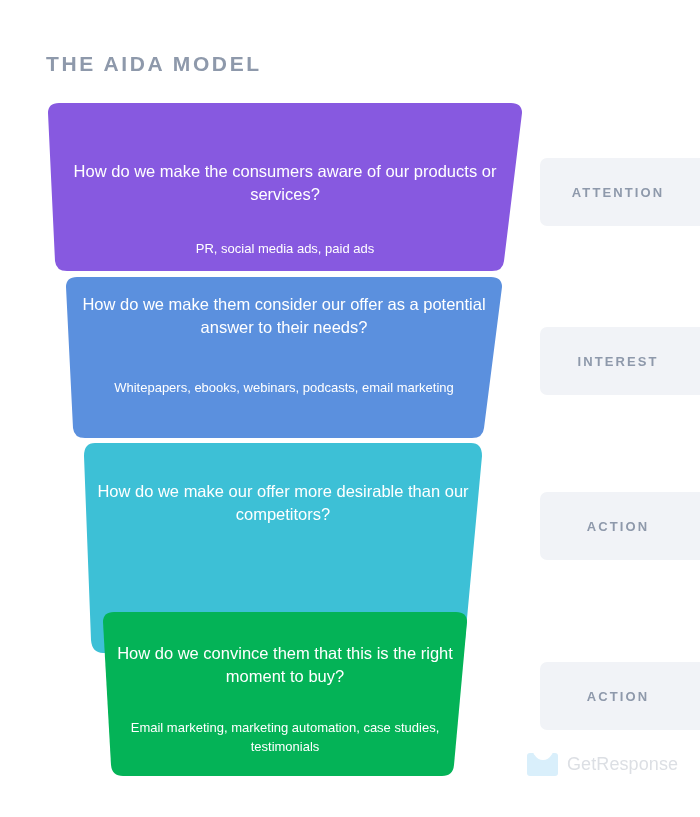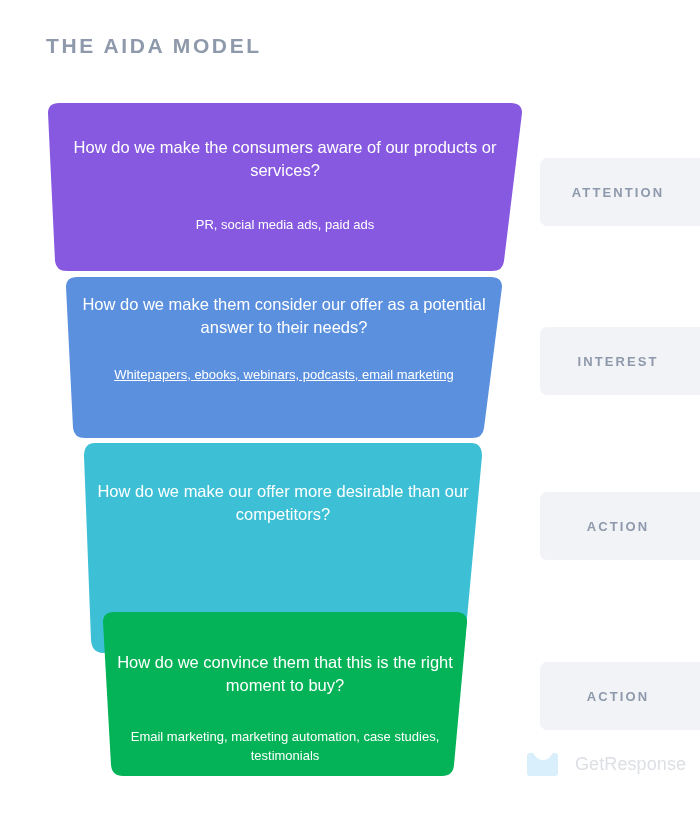--- a/index.html
+++ b/index.html
@@ -13,21 +13,21 @@
     position: relative;
     overflow: hidden;
     font-family: "Liberation Sans", sans-serif;
     -webkit-font-smoothing: antialiased;
   }
 
   
   .page-title {
     position: absolute;
     left: 46px;
-    top: 34px;
+    top: 52px;
     font-size: 21px;
     font-weight: bold;
     letter-spacing: 2.6px;
     color: #8e99ab;
     white-space: nowrap;
   }
 
   
   .stage-label {
     position: absolute;
@@ -97,43 +97,43 @@
   .seg .tools {
     font-size: 13px;
     line-height: 19px;
     font-weight: normal;
     padding: 0 14px;
     white-space: pre-wrap;
   }
 
   
   .seg0 { left: 40px;  top: 103px; width: 490px; height: 168px; }
-  .seg0 .txt { padding-top: 33px; }
+  .seg0 .txt { padding-top: 33px; margin-top: 24px; }
   .seg0 .tools { margin-top: 33px; }
 
   .seg1 { left: 58px;  top: 277px; width: 452px; height: 161px; }
   .seg1 .txt { padding-top: 16px; }
-  .seg1 .tools { margin-top: 26px; text-decoration: underline; }
+  .seg1 .tools { margin-top: 39px; }
 
   .seg2 { left: 76px;  top: 443px; width: 414px; height: 210px; }
   .seg2 .txt { padding-top: 37px; }
   .seg2 .tools { margin-top: 20px; }
 
   .seg3 { left: 95px;  top: 612px; width: 380px; height: 164px; }
-  .seg3 .txt { padding-top: 39px; }
+  .seg3 .txt { padding-top: 30px; }
   .seg3 .tools { margin-top: 30px; }
 
   
   .brand {
     position: absolute;
     left: 527px;
     top: 753px;
     display: flex;
     align-items: center;
-    gap: 17px;
+    gap: 9px;
   }
   .brand .env {
     width: 31px;
     height: 23px;
     background: #d9effb;
     border-radius: 3px;
     position: relative;
     overflow: hidden;
     flex: 0 0 auto;
   }

